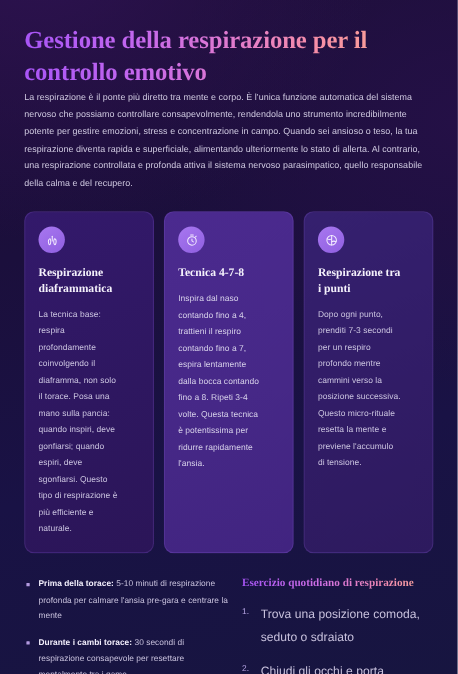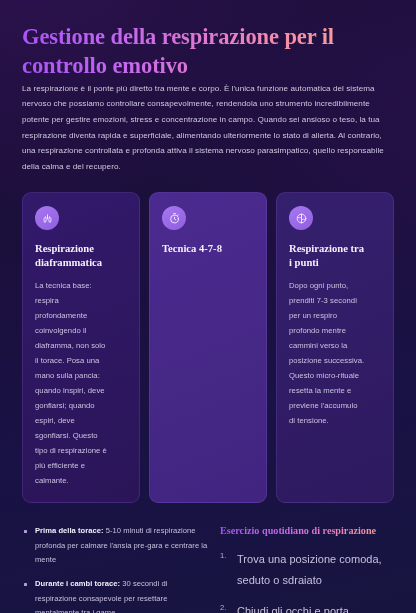--- a/index.html
+++ b/index.html
@@ -167,33 +167,34 @@
 
     <div class="card v1">
       <div class="card-icon">
         <svg width="13" height="13" viewBox="0 0 24 24" fill="none" stroke="#f3ecff" stroke-width="1.7" stroke-linecap="round" stroke-linejoin="round">
           <path d="M12 5v8"></path>
           <path d="M8.5 9.5C7 9.5 5.5 11 5.5 13.5c0 2.3.4 4 1 5.2.4.8 1.6.8 2 0 .7-1.3 1-3 1-5.2 0-1.3-.3-2.3-1-4z"></path>
           <path d="M15.5 9.5c1.5 0 3 1.5 3 4 0 2.3-.4 4-1 5.2-.4.8-1.6.8-2 0-.7-1.3-1-3-1-5.2 0-1.3.3-2.3 1-4z"></path>
         </svg>
       </div>
       <div class="card-title">Respirazione diaframmatica</div>
-      <div class="card-body">La tecnica base: respira profondamente coinvolgendo il diaframma, non solo il torace. Posa una mano sulla pancia: quando inspiri, deve gonfiarsi; quando espiri, deve sgonfiarsi. Questo tipo di respirazione è più efficiente e calmante.</div>
+      <div class="card-body">La tecnica base: respira profondamente coinvolgendo il diaframma, non solo il torace. Posa una mano sulla pancia: quando inspiri, deve gonfiarsi; quando espiri, deve sgonfiarsi. Questo tipo di respirazione è più efficiente e naturale.</div>
     </div>
 
     <div class="card v2">
       <div class="card-icon">
         <svg width="13" height="13" viewBox="0 0 24 24" fill="none" stroke="#f3ecff" stroke-width="1.7" stroke-linecap="round" stroke-linejoin="round">
           <circle cx="12" cy="13" r="7.2"></circle>
           <path d="M12 9.6V13l2.4 1.6"></path>
           <path d="M9.8 3.2h4.4"></path>
           <path d="M17.8 6.4l1.4-1.4"></path>
         </svg>
       </div>
       <div class="card-title">Tecnica 4-7-8</div>
+      <div class="card-body">Inspira dal naso contando fino a 4, trattieni il respiro contando fino a 7, espira lentamente dalla bocca contando fino a 8. Ripeti 3-4 volte. Questa tecnica è potentissima per ridurre rapidamente l'ansia.</div>
     </div>
 
     <div class="card v3">
       <div class="card-icon">
         <svg width="13" height="13" viewBox="0 0 24 24" fill="none" stroke="#f3ecff" stroke-width="1.7" stroke-linecap="round" stroke-linejoin="round">
           <circle cx="12" cy="12" r="8"></circle>
           <path d="M12 4v16"></path>
           <path d="M4.6 9.5c2.6 1.6 5 1.6 7.4 0"></path>
           <path d="M12 14.5c2.4-1.6 4.8-1.6 7.4 0"></path>
         </svg>

